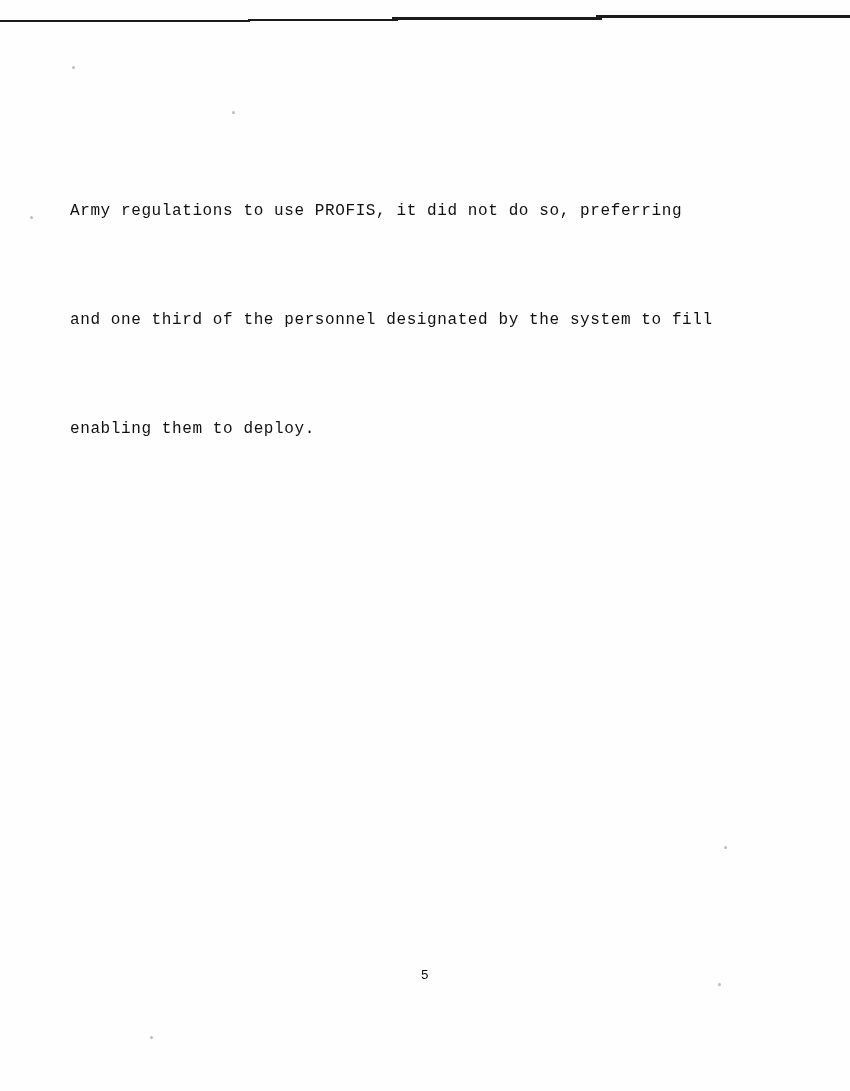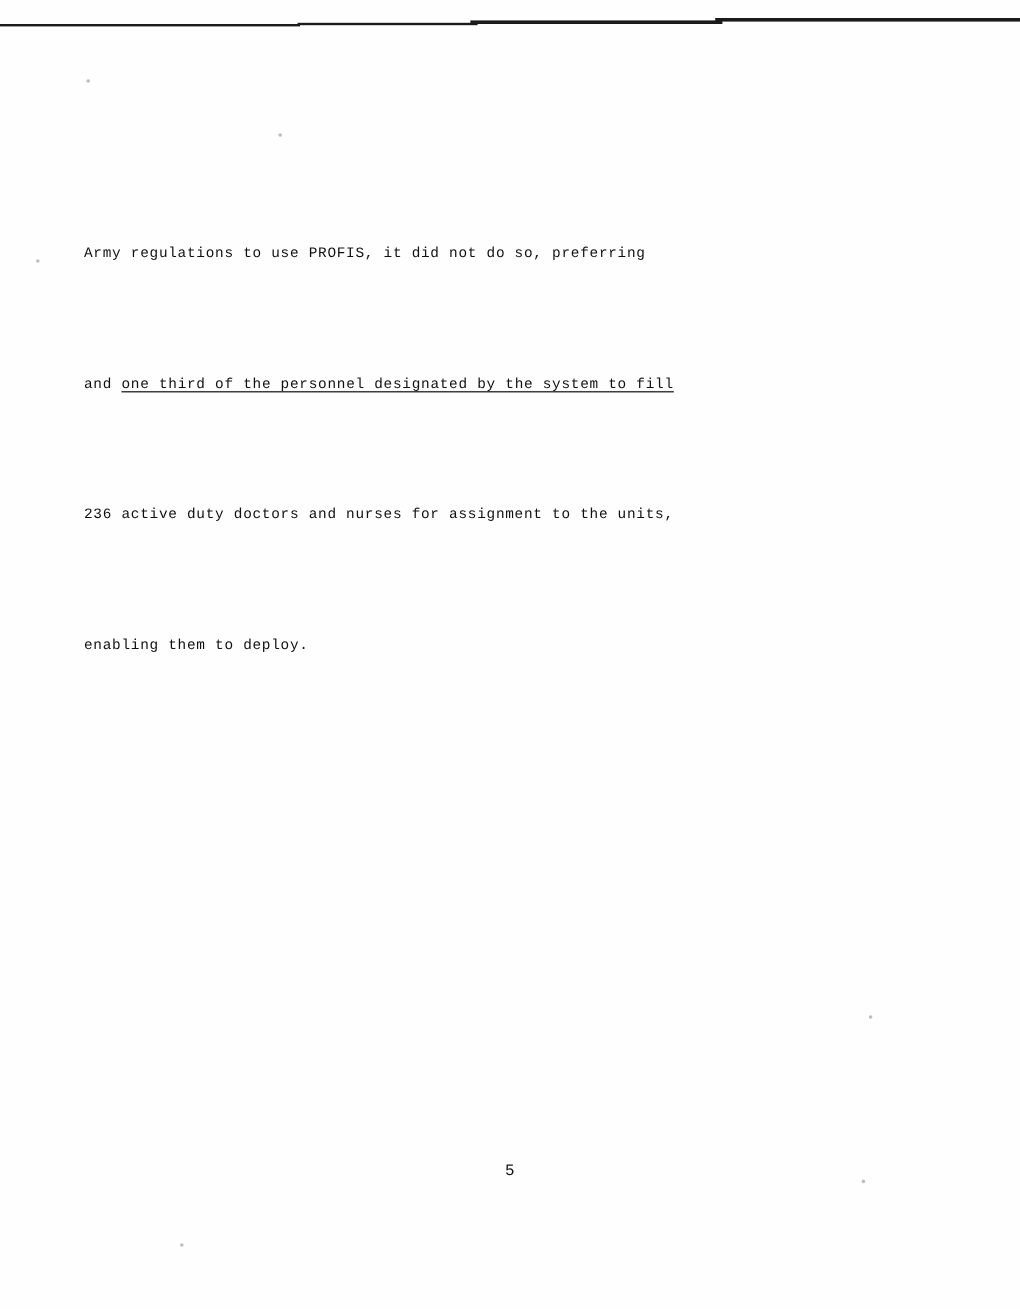--- a/index.html
+++ b/index.html
@@ -42,33 +42,32 @@
 
   .doc-body {
     position: absolute;
     left: 70px;
     top: 120px;
     width: 660px;
   }
 
   .para {
     margin: 0 0 26px 0;
-    font-size: 12px;
+    font-size: 16px;
     line-height: 36.4px;
     letter-spacing: 0.6px;
     white-space: pre-wrap;
   }
 
   .line {
     display: block;
     white-space: pre;
   }
 
   .u {
-    text-decoration: underline;
     text-underline-offset: 3px;
     text-decoration-thickness: 1px;
   }
 
   .page-number {
     position: absolute;
     left: 0;
     top: 968px;
     width: 850px;
     text-align: center;
@@ -100,21 +99,20 @@
   <div class="speck" style="left:30px; top:216px; width:3px; height:3px;"></div>
   <div class="speck" style="left:724px; top:846px; width:3px; height:3px;"></div>
   <div class="speck" style="left:150px; top:1036px; width:3px; height:3px;"></div>
   <div class="speck" style="left:718px; top:983px; width:3px; height:3px;"></div>
 
   <div class="doc-body">
 
     <p class="para">
       <span class="line">Army regulations to use PROFIS, it did not do so, preferring</span>
       <span class="line"><span>and </span><span class="u">one third of the personnel designated by the system to fill</span></span>
-      <span class="line">236 active duty doctors and nurses for assignment to the units,</span>
       <span class="line">enabling them to deploy.</span>
     </p>
 
   </div>
 
   <div class="page-number">5</div>
 
 </div>
 
 </body></html>

